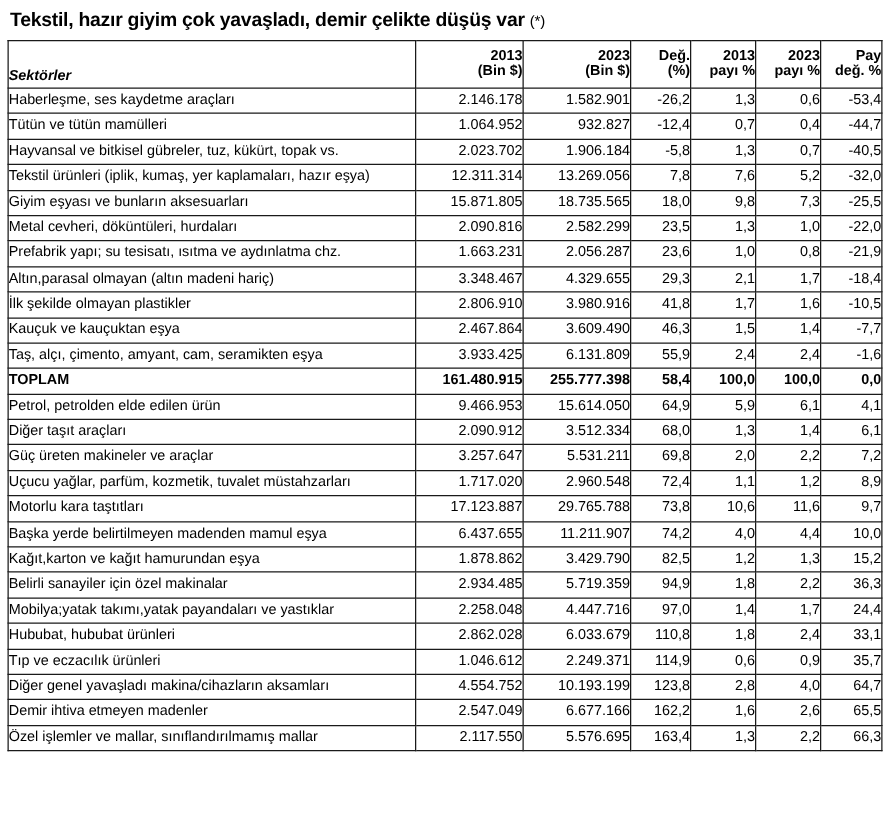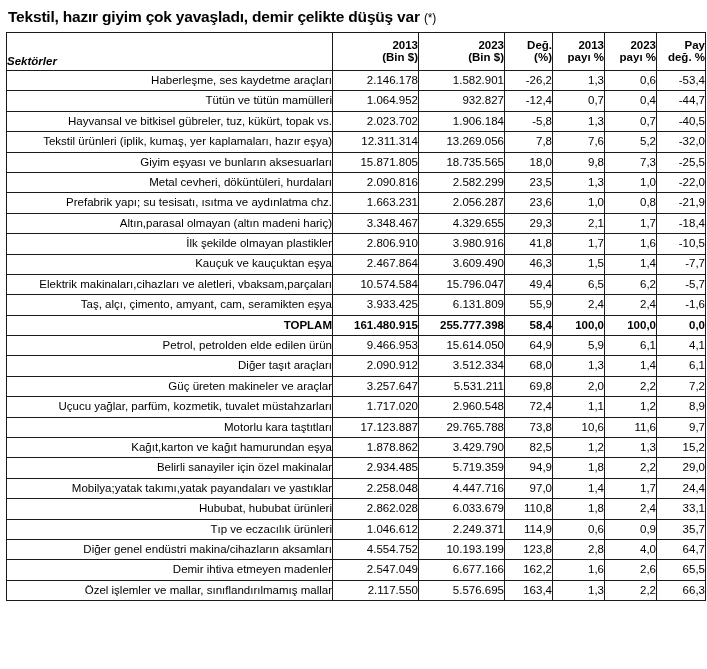--- a/index.html
+++ b/index.html
@@ -57,21 +57,21 @@
     vertical-align: bottom;
     padding-bottom: 3px;
     font-style: italic;
   }
   thead th .l1 { display: block; }
   thead th .l2 { display: block; }
   tbody td {
     height: 19.4px;
   }
   td.sector {
-    text-align: right;
+    text-align: left;
     padding: 0 3px 0 6px;
     white-space: nowrap;
     overflow: hidden;
   }
   td.num {
     text-align: right;
     padding: 0 5px 0 2px;
     white-space: nowrap;
   }
   tr.total td {
@@ -222,29 +222,20 @@
         <tr>
           <td class="sector">Kauçuk ve kauçuktan eşya</td>
           <td class="num">2.467.864</td>
           <td class="num">3.609.490</td>
           <td class="num">46,3</td>
           <td class="num">1,5</td>
           <td class="num">1,4</td>
           <td class="num">-7,7</td>
         </tr>
         <tr>
-          <td class="sector">Elektrik makinaları,cihazları ve aletleri, vbaksam,parçaları</td>
-          <td class="num">10.574.584</td>
-          <td class="num">15.796.047</td>
-          <td class="num">49,4</td>
-          <td class="num">6,5</td>
-          <td class="num">6,2</td>
-          <td class="num">-5,7</td>
-        </tr>
-        <tr>
           <td class="sector">Taş, alçı, çimento, amyant, cam, seramikten eşya</td>
           <td class="num">3.933.425</td>
           <td class="num">6.131.809</td>
           <td class="num">55,9</td>
           <td class="num">2,4</td>
           <td class="num">2,4</td>
           <td class="num">-1,6</td>
         </tr>
         <tr class="total">
           <td class="sector">TOPLAM</td>
@@ -294,36 +285,45 @@
         <tr>
           <td class="sector">Motorlu kara taştıtları</td>
           <td class="num">17.123.887</td>
           <td class="num">29.765.788</td>
           <td class="num">73,8</td>
           <td class="num">10,6</td>
           <td class="num">11,6</td>
           <td class="num">9,7</td>
         </tr>
         <tr>
+          <td class="sector">Başka yerde belirtilmeyen madenden mamul eşya</td>
+          <td class="num">6.437.655</td>
+          <td class="num">11.211.907</td>
+          <td class="num">74,2</td>
+          <td class="num">4,0</td>
+          <td class="num">4,4</td>
+          <td class="num">10,0</td>
+        </tr>
+        <tr>
           <td class="sector">Kağıt,karton ve kağıt hamurundan eşya</td>
           <td class="num">1.878.862</td>
           <td class="num">3.429.790</td>
           <td class="num">82,5</td>
           <td class="num">1,2</td>
           <td class="num">1,3</td>
           <td class="num">15,2</td>
         </tr>
         <tr>
           <td class="sector">Belirli sanayiler için özel makinalar</td>
           <td class="num">2.934.485</td>
           <td class="num">5.719.359</td>
           <td class="num">94,9</td>
           <td class="num">1,8</td>
           <td class="num">2,2</td>
-          <td class="num">29,0</td>
+          <td class="num">36,3</td>
         </tr>
         <tr>
           <td class="sector">Mobilya;yatak takımı,yatak payandaları ve yastıklar</td>
           <td class="num">2.258.048</td>
           <td class="num">4.447.716</td>
           <td class="num">97,0</td>
           <td class="num">1,4</td>
           <td class="num">1,7</td>
           <td class="num">24,4</td>
         </tr>
@@ -339,21 +339,21 @@
         <tr>
           <td class="sector">Tıp ve eczacılık ürünleri</td>
           <td class="num">1.046.612</td>
           <td class="num">2.249.371</td>
           <td class="num">114,9</td>
           <td class="num">0,6</td>
           <td class="num">0,9</td>
           <td class="num">35,7</td>
         </tr>
         <tr>
-          <td class="sector">Diğer genel endüstri makina/cihazların aksamları</td>
+          <td class="sector">Diğer genel yavaşladı makina/cihazların aksamları</td>
           <td class="num">4.554.752</td>
           <td class="num">10.193.199</td>
           <td class="num">123,8</td>
           <td class="num">2,8</td>
           <td class="num">4,0</td>
           <td class="num">64,7</td>
         </tr>
         <tr>
           <td class="sector">Demir ihtiva etmeyen madenler</td>
           <td class="num">2.547.049</td>

